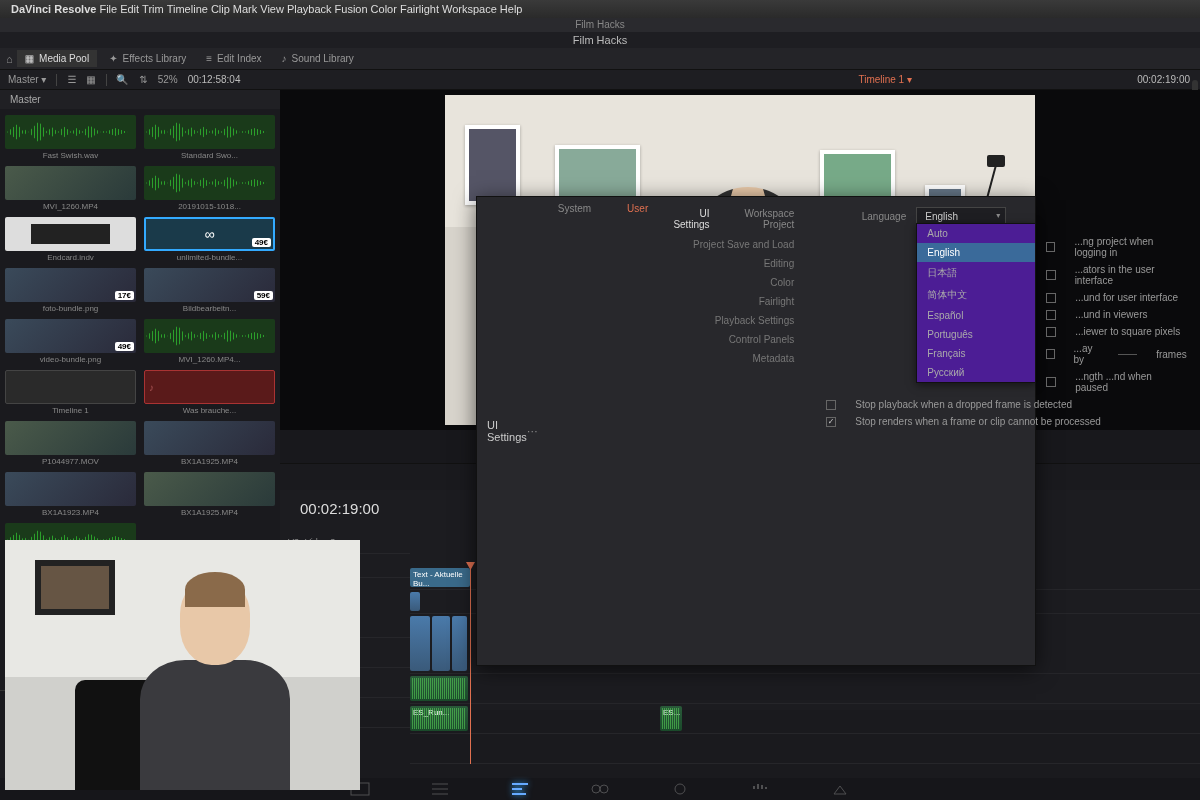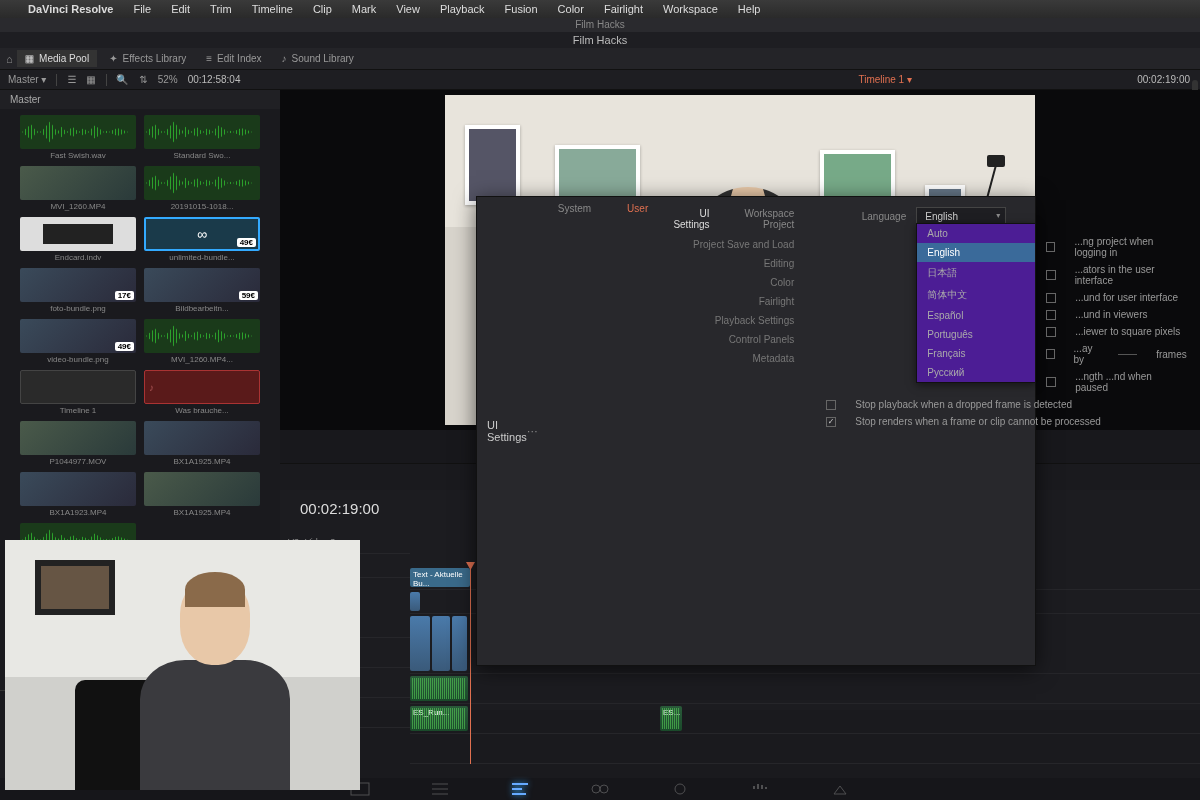--- a/index.html
+++ b/index.html
@@ -1,19 +1,19 @@
 <!DOCTYPE html>
 <html><head>
 <meta charset="utf-8">
 <style>
 * { margin: 0; padding: 0; box-sizing: border-box; font-family: -apple-system, BlinkMacSystemFont, "Segoe UI", sans-serif; }
 body { background: #1a1a1e; color: #aaa; font-size: 11px; width: 1200px; height: 800px; overflow: hidden; position: relative; }
 
 
-.mac-menu { height: 18px; background: linear-gradient(#3a3a3a,#2a2a2a); display: flex; align-items: center; padding: 0 8px; gap: 20px; font-size: 11px; color: #ddd; }
+.mac-menu { height: 18px; background: linear-gradient(#3a3a3a,#2a2a2a); display: flex; align-items: center; padding: 0 8px; gap: 3px; font-size: 11px; color: #ddd; }
 .apple-icon { font-size: 12px; }
 
 
 .window-title { height: 14px; background: #2a2a2e; text-align: center; font-size: 10px; color: #888; line-height: 14px; }
 
 
 .project-bar { height: 16px; background: #1e1e22; text-align: center; font-size: 11px; color: #bbb; line-height: 16px; position: relative; }
 
 
 .tab-bar { height: 22px; background: #242428; display: flex; align-items: center; gap: 4px; padding: 0 6px; border-bottom: 1px solid #111; }
@@ -23,21 +23,21 @@
 
 .toolbar { height: 20px; background: #1e1e22; display: flex; align-items: center; gap: 10px; padding: 0 8px; border-bottom: 1px solid #111; font-size: 10px; color: #999; }
 .toolbar .sep { width: 1px; height: 12px; background: #444; }
 .toolbar .timeline-label { color: #e07050; margin-left: auto; margin-right: 280px; }
 .toolbar .tc-right { position: absolute; right: 10px; }
 
 
 .main { display: flex; height: 620px; }
 .left-col { width: 280px; background: #1a1a1e; display: flex; flex-direction: column; }
 .master-label { padding: 4px 10px; font-size: 10px; color: #aaa; background: #202024; }
-.media-grid { flex: 1; padding: 6px 20px; display: grid; grid-template-columns: repeat(2, 1fr); gap: 6px 8px; align-content: start; overflow: hidden; }
+.media-grid { flex: 1; padding: 6px 5px; display: grid; grid-template-columns: repeat(2, 1fr); gap: 6px 8px; align-content: start; overflow: hidden; }
 .thumb { width: 100%; }
 .thumb-img { width: 100%; height: 34px; border-radius: 2px; position: relative; }
 .thumb-label { font-size: 8px; color: #888; text-align: center; margin-top: 2px; white-space: nowrap; overflow: hidden; text-overflow: ellipsis; }
 .wave { background: linear-gradient(#1a3a1a,#1a3a1a); position: relative; overflow: hidden; }
 .wave::before { content:""; position:absolute; inset:4px 2px; background: repeating-linear-gradient(90deg,#3c3,#3c3 1px,transparent 1px,transparent 3px); opacity:0.7; clip-path: polygon(0 50%,8% 20%,15% 60%,25% 10%,35% 70%,45% 30%,55% 65%,65% 25%,75% 55%,85% 35%,95% 50%,100% 50%,100% 50%,0 50%); }
 .wave::after { content:""; position:absolute; inset:4px 2px; background: repeating-linear-gradient(90deg,#3c3,#3c3 1px,transparent 1px,transparent 3px); opacity:0.7; transform: scaleY(-1); clip-path: polygon(0 50%,8% 20%,15% 60%,25% 10%,35% 70%,45% 30%,55% 65%,65% 25%,75% 55%,85% 35%,95% 50%,100% 50%,100% 50%,0 50%); }
 .colorbars { background: linear-gradient(90deg,#aaa 0 14%,#cc0 14% 28%,#0cc 28% 42%,#0c0 42% 57%,#c0c 57% 71%,#c00 71% 85%,#00c 85% 100%); }
 .vid { background: linear-gradient(135deg,#4a5a4a,#2a3a3a); }
 .vid2 { background: linear-gradient(135deg,#3a4a5a,#2a2a3a); }
 .img-infinity { background:#1a3a4a; display:flex; align-items:center; justify-content:center; color:#fff; font-size:14px; border:2px solid #3af; }

